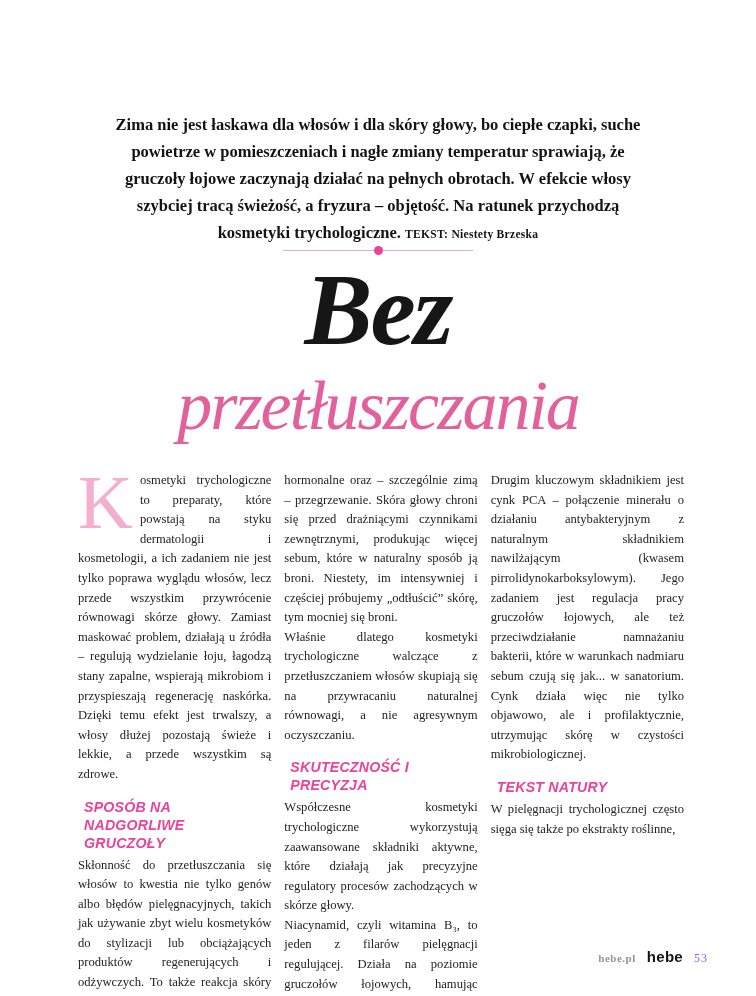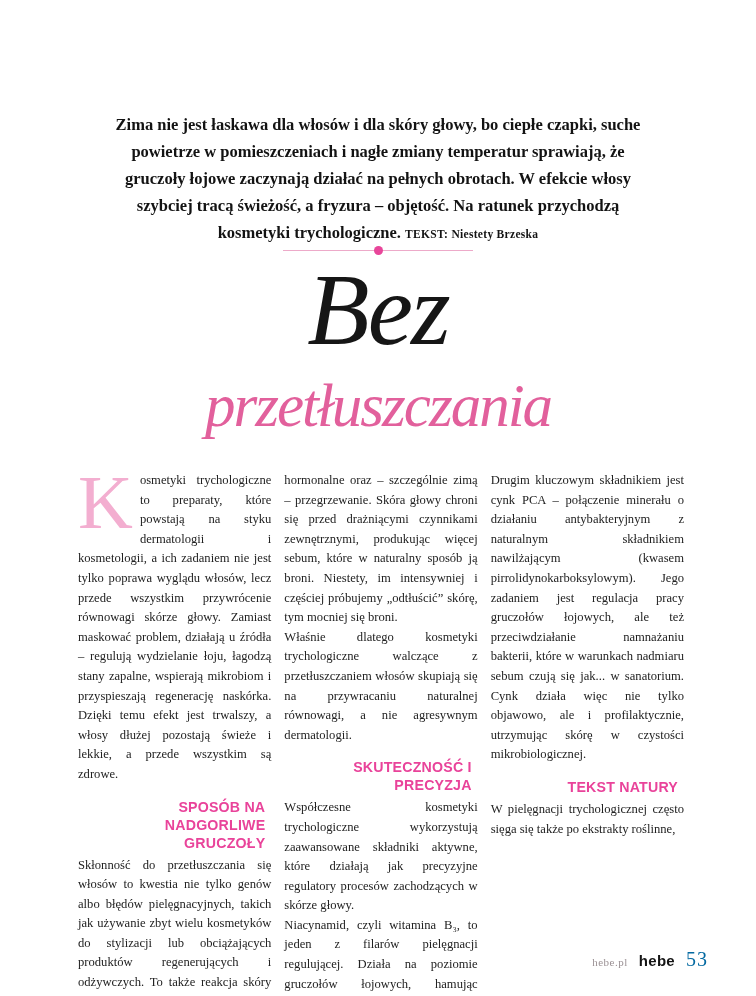--- a/index.html
+++ b/index.html
@@ -41,27 +41,28 @@
 
   
   .title-black {
     position: absolute;
     top: 258px; left: 0; width: 756px;
     text-align: center;
     font-style: italic;
     font-size: 102px; line-height: 104px;
     color: #161616;
     letter-spacing: -2px;
+    font-weight: bold;
   }
   .title-pink {
     position: absolute;
     top: 352px; left: 0; width: 756px;
     text-align: center;
     font-style: italic;
-    font-size: 61px; line-height: 108px;
+    font-size: 70px; line-height: 108px;
     color: #e2609c;
     letter-spacing: -2px;
     white-space: nowrap;
   }
 
   
   .columns {
     position: absolute;
     top: 471px; left: 78px; width: 606px;
     display: flex; gap: 13px;
@@ -82,38 +83,39 @@
     color: #f3aed0;
     font-weight: normal;
   }
   .col-heading {
     font-family: "Liberation Sans", "DejaVu Sans", sans-serif;
     font-weight: bold;
     font-size: 14.2px;
     line-height: 18px;
     letter-spacing: 0.2px;
     color: #e9439a;
-    text-align: right;
+    text-align: left;
     margin: 13px 6px 4px;
+    font-style: italic;
   }
 
   
   .footer {
     position: absolute;
     top: 948px; right: 48px;
     display: flex; align-items: baseline; gap: 11px;
   }
   .footer .site {
-    font-size: 11px; color: #9b9194; letter-spacing: 0.5px;
+    font-size: 11px; color: #9b9194; letter-spacing: 0.5px; font-weight: bold;
   }
   .footer .logo {
     font-family: "Liberation Sans", "DejaVu Sans", sans-serif;
     font-weight: bold; font-size: 15px; color: #141414; letter-spacing: 0.3px;
   }
-  .footer .pageno { font-size: 20px; color: #0369a1; letter-spacing: 1px; }
+  .footer .pageno { font-size: 12px; color: #8b5cf6; letter-spacing: 1px; }
 </style>
 </head>
 <body>
 
 <div>
 
   <p class="intro"><span>Zima nie jest łaskawa dla włosów i dla skóry głowy, bo ciepłe czapki, suche powietrze w pomieszczeniach i nagłe zmiany temperatur sprawiają, że gruczoły łojowe zaczynają działać na pełnych obrotach. W efekcie włosy szybciej tracą świeżość, a fryzura – objętość. Na ratunek przychodzą kosmetyki trychologiczne.</span>
     <span class="byline"><span>TEKST:</span>
       <span>Niestety Brzeska</span></span>
   </p>
@@ -129,21 +131,21 @@
   <div class="columns">
 
     <div class="col">
       <p><span class="dropcap">K</span><span>osmetyki trychologiczne to preparaty, które powstają na styku dermatologii i kosmetologii, a ich zadaniem nie jest tylko poprawa wyglądu włosów, lecz przede wszystkim przywrócenie równowagi skórze głowy. Zamiast maskować problem, działają u źródła – regulują wydzielanie łoju, łagodzą stany zapalne, wspierają mikrobiom i przyspieszają regenerację naskórka. Dzięki temu efekt jest trwalszy, a włosy dłużej pozostają świeże i lekkie, a przede wszystkim są zdrowe.</span></p>
       <div class="col-heading">SPOSÓB NA NADGORLIWE GRUCZOŁY</div>
       <p>Skłonność do przetłuszczania się włosów to kwestia nie tylko genów albo błędów pielęgnacyjnych, takich jak używanie zbyt wielu kosmetyków do stylizacji lub obciążających produktów regenerujących i odżywczych. To także reakcja skóry na stres, dietę, zmiany</p>
     </div>
 
     <div class="col">
       <p>hormonalne oraz – szczególnie zimą – przegrzewanie. Skóra głowy chroni się przed drażniącymi czynnikami zewnętrznymi, produkując więcej sebum, które w naturalny sposób ją broni. Niestety, im intensywniej i częściej próbujemy „odtłuścić” skórę, tym mocniej się broni.</p>
-      <p>Właśnie dlatego kosmetyki trychologiczne walczące z przetłuszczaniem włosów skupiają się na przywracaniu naturalnej równowagi, a nie agresywnym dermatologii.</p>
+      <p>Właśnie dlatego kosmetyki trychologiczne walczące z przetłuszczaniem włosów skupiają się na przywracaniu naturalnej równowagi, a nie agresywnym oczyszczaniu.</p>
       <div class="col-heading">SKUTECZNOŚĆ I PRECYZJA</div>
       <p>Współczesne kosmetyki trychologiczne wykorzystują zaawansowane składniki aktywne, które działają jak precyzyjne regulatory procesów zachodzących w skórze głowy.</p>
       <p>Niacynamid, czyli witamina B₃, to jeden z filarów pielęgnacji regulującej. Działa na poziomie gruczołów łojowych, hamując nadmierną aktywność</p>
     </div>
 
     <div class="col">
       <p>Drugim kluczowym składnikiem jest cynk PCA – połączenie minerału o działaniu antybakteryjnym z naturalnym składnikiem nawilżającym (kwasem pirrolidynokarboksylowym). Jego zadaniem jest regulacja pracy gruczołów łojowych, ale też przeciwdziałanie namnażaniu bakterii, które w warunkach nadmiaru sebum czują się jak... w sanatorium. Cynk działa więc nie tylko objawowo, ale i profilaktycznie, utrzymując skórę w czystości mikrobiologicznej.</p>
       <div class="col-heading">TEKST NATURY</div>
       <p>W pielęgnacji trychologicznej często sięga się także po ekstrakty roślinne,</p>
     </div>

